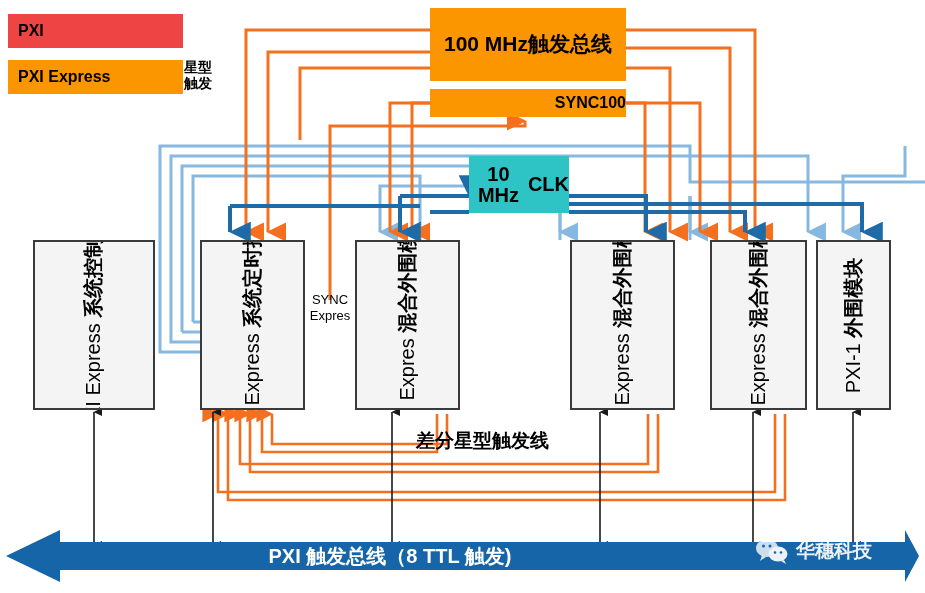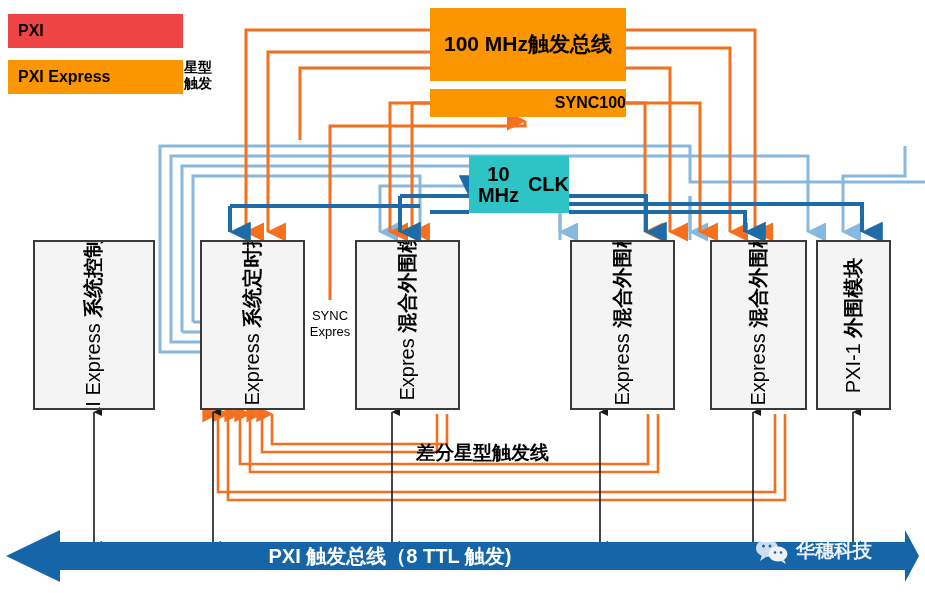--- a/index.html
+++ b/index.html
@@ -32,22 +32,22 @@
   #mod-timing{left:200px;top:240px;width:105px;height:170px;}
   #mod-mixed1{left:355px;top:240px;width:105px;height:170px;}
   #mod-mixed2{left:570px;top:240px;width:105px;height:170px;}
   #mod-mixed3{left:710px;top:240px;width:97px;height:170px;}
   #mod-pxi1{left:816px;top:240px;width:75px;height:170px;}
 
   .plain-label{position:absolute;color:#000;}
   #label-star{left:176px;top:60px;width:110px;font-size:14px;
               font-weight:bold;line-height:1.12;margin-left:8px;}
   #label-sync-ctrl{left:302px;top:292px;width:56px;font-size:13px;
-                   text-align:center;line-height:1.25;margin-top:16px;}
-  #label-difftrig{left:416px;top:428px;font-size:19px;font-weight:bold;margin-top:12px;}
+                   text-align:center;line-height:1.25;}
+  #label-difftrig{left:416px;top:428px;font-size:19px;font-weight:bold;}
 
   #bus-text{position:absolute;left:0;top:539px;width:760px;height:34px;
             display:flex;align-items:center;justify-content:center;
             color:#fff;font-size:20px;font-weight:bold;margin-left:10px;}
 
   #watermark{position:absolute;left:755px;top:538px;display:flex;
              align-items:center;gap:7px;color:#ffffff;font-size:19px;
              font-weight:bold;opacity:.92;}
   #wechat-icon{width:34px;height:26px;position:relative;}
 </style>

